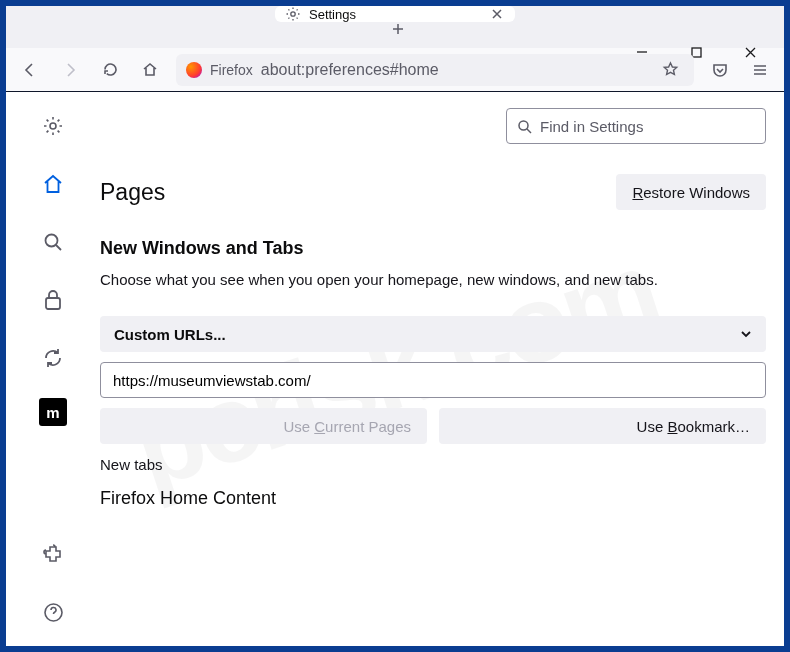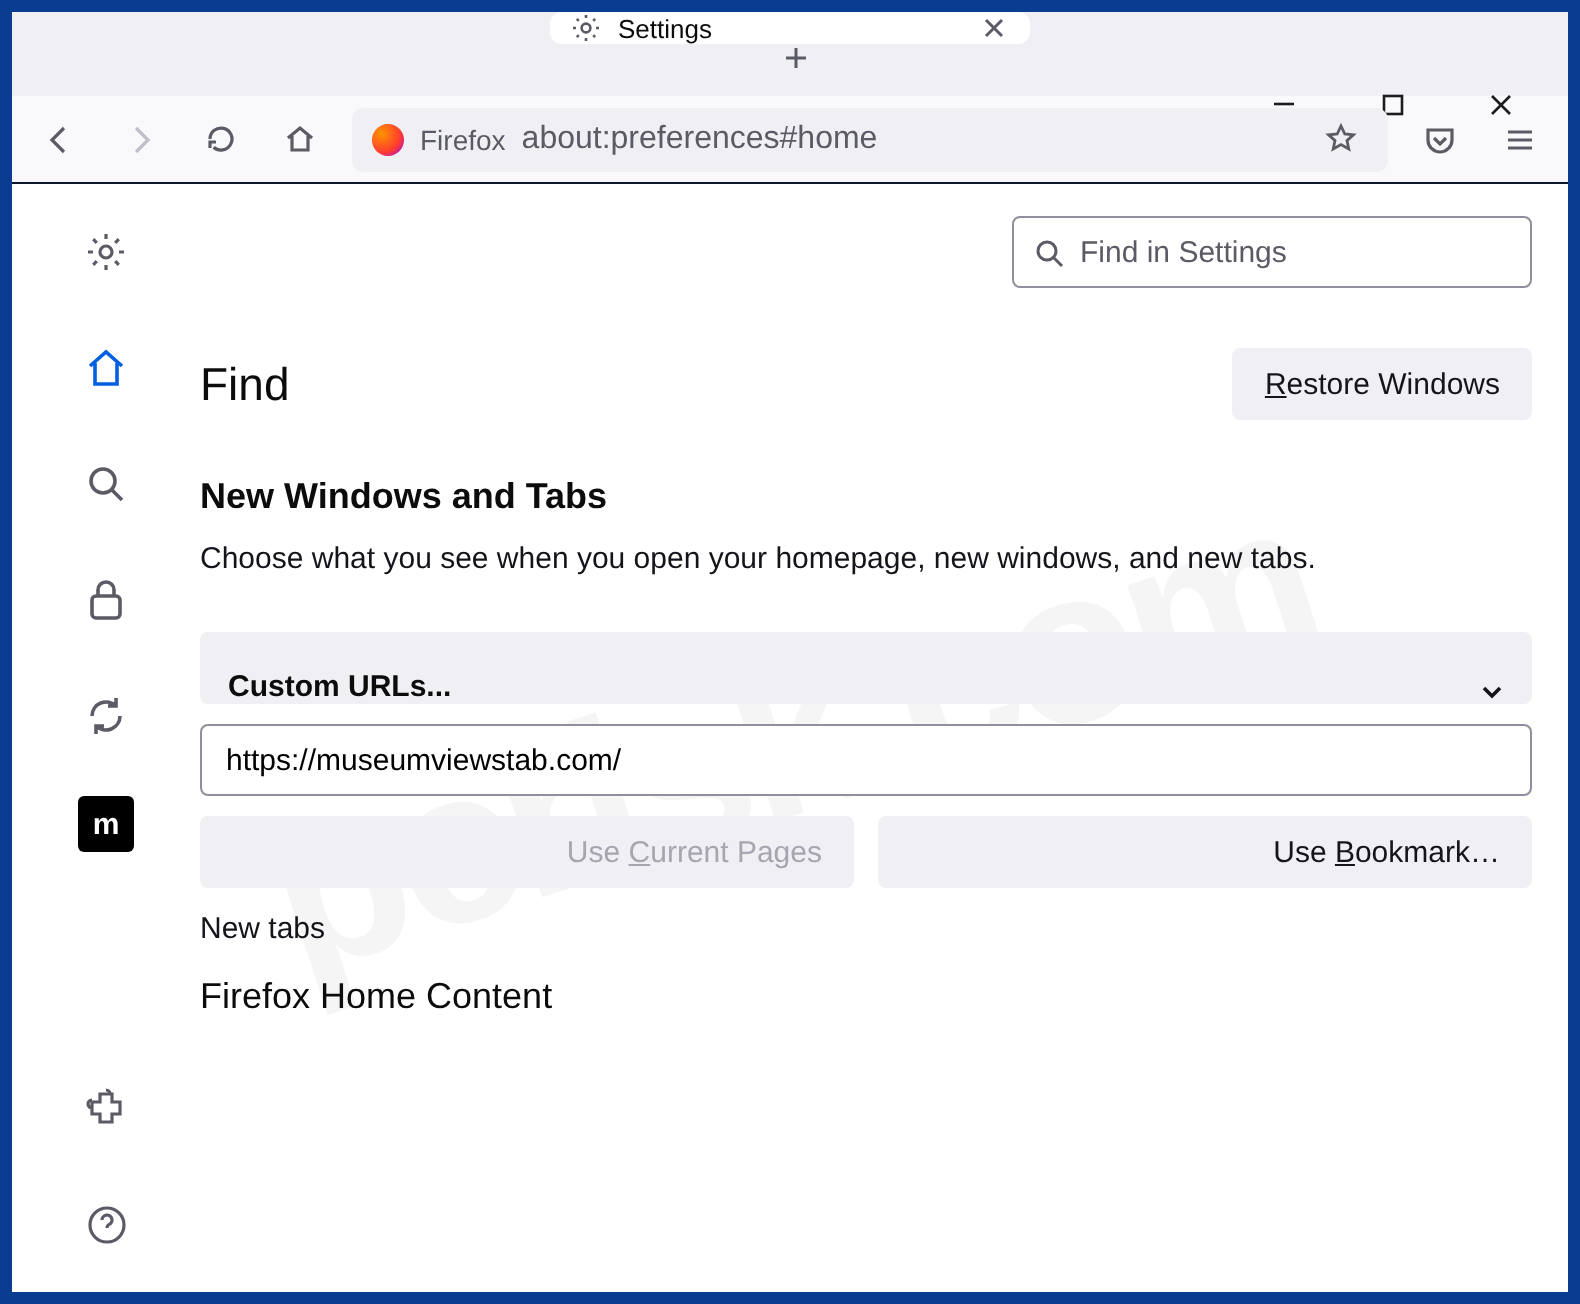--- a/index.html
+++ b/index.html
@@ -125,21 +125,21 @@
 .section-desc { font-size: 15px; color: #15141a; margin-bottom: 28px; }
 .form-row { display: flex; align-items: center; margin-bottom: 12px; }
 .form-label { width: 250px; font-size: 15px; color: #15141a; }
 .form-control-col { flex: 1; display: flex; flex-direction: column; gap: 10px; }
 .select {
   background: #f0f0f4;
   border-radius: 4px;
   height: 36px;
   padding: 0 14px;
   display: flex;
-  align-items: flex-end;
+  align-items: center;
   justify-content: space-between;
   font-size: 15px;
   font-weight: 600;
   cursor: pointer;
 }
 .text-input {
   border: 1px solid #8f8f9d;
   border-radius: 4px;
   height: 36px;
   padding: 0 12px;
@@ -287,21 +287,21 @@
       <div class="search-settings">
         <svg width="15" height="15" viewBox="0 0 15 15" fill="none" stroke="#5b5b66" stroke-width="1.5">
             <circle cx="6.5" cy="6.5" r="4.5"></circle>
             <path d="M10 10l4 4"></path>
           </svg>
         <span>Find in Settings</span>
       </div>
     </div>
 
     <div class="head-row">
-      <h1 class="page-title">Find</h1>
+      <h1 class="page-title">Pages</h1>
       <button class="btn">
           <span style="text-decoration:underline">R</span>
           <span>estore Windows</span>
         </button>
     </div>
 
     <h2 class="section-title">New Windows and Tabs</h2>
     <p class="section-desc">Choose what you see when you open your homepage, new windows, and new tabs.</p>
 
     <div class="form-row" style="align-items:flex-start;">

